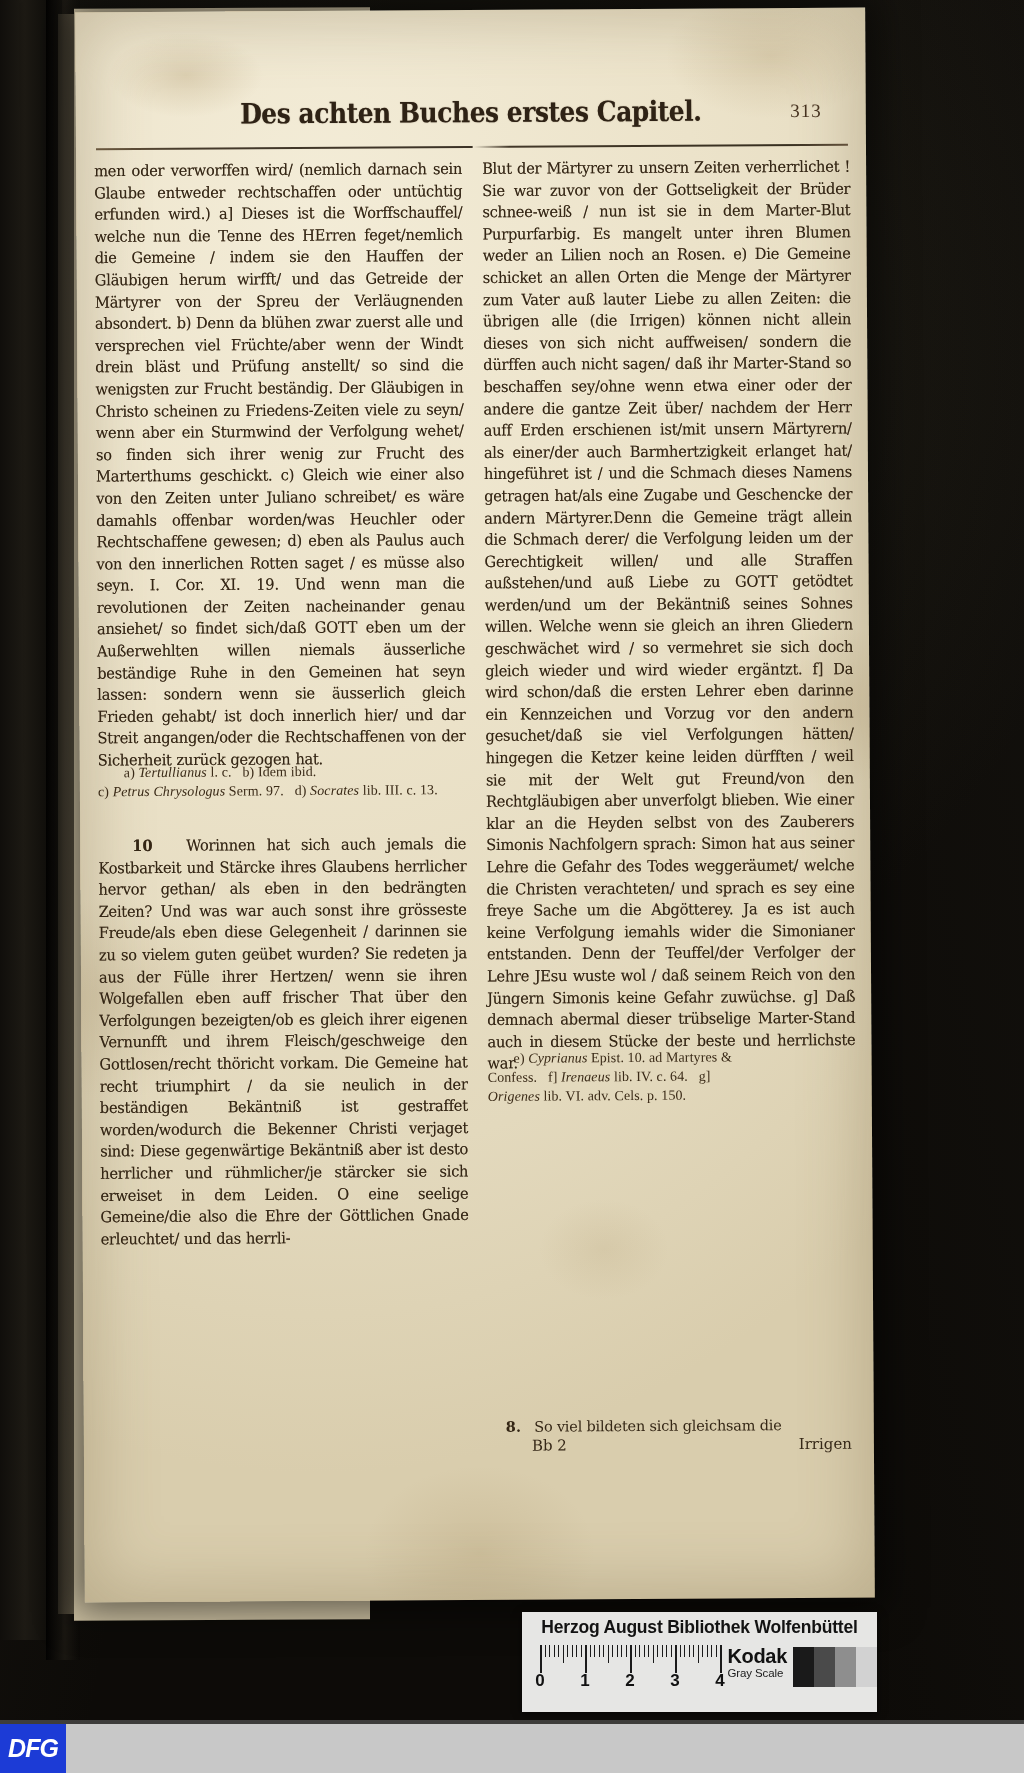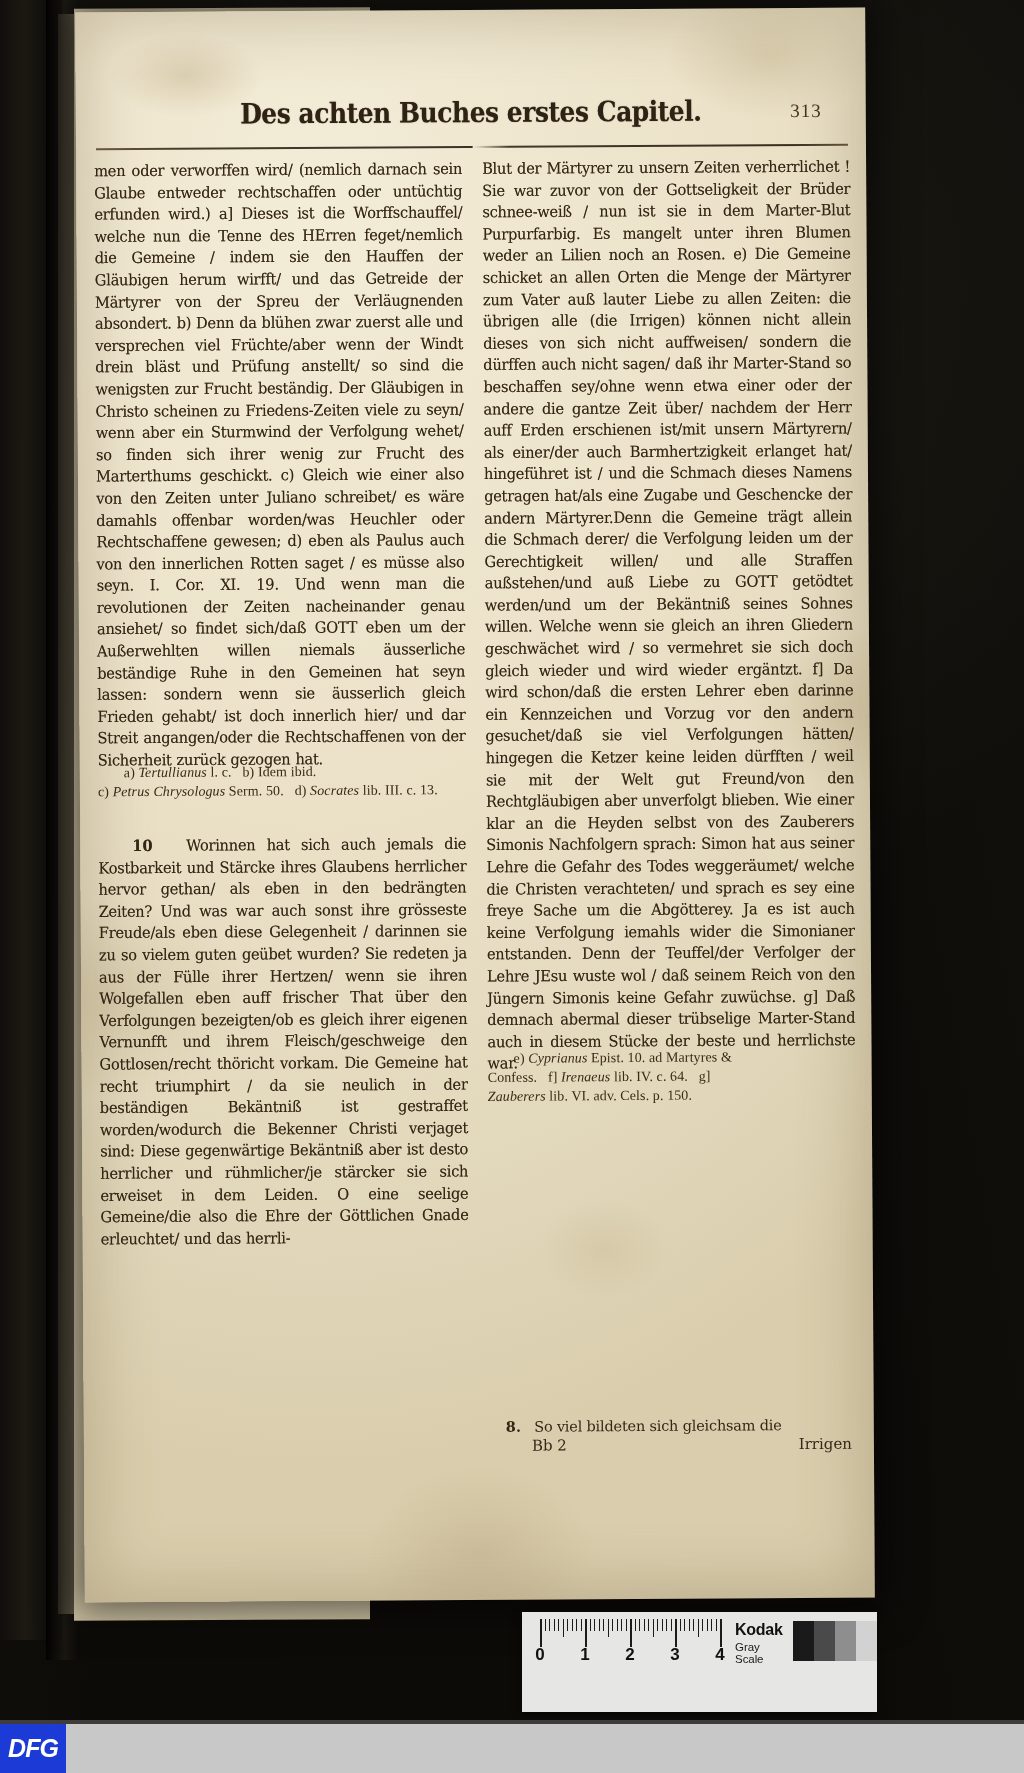--- a/index.html
+++ b/index.html
@@ -263,21 +263,21 @@
     top: 0;
     transform: translateX(-50%);
   }
   .kodak-brand {
     margin-left: 10px;
     padding-top: 4px;
   }
   .kodak-word {
     font-family: "Liberation Sans", sans-serif;
     font-weight: 700;
-    font-size: 16px;
+    font-size: 20px;
     color: #111;
     letter-spacing: -0.3px;
     line-height: 22px;
   }
   .kodak-sub {
     font-family: "Liberation Sans", sans-serif;
     font-size: 11.5px;
     color: #1a1a1a;
     letter-spacing: -0.1px;
   }
@@ -351,21 +351,21 @@
       <div class="col left">
         <div class="fraktur para">men oder verworffen wird/ (nemlich darnach sein Glaube entweder rechtschaffen oder untüchtig erfunden wird.) a] Dieses ist die Worffschauffel/ welche nun die Tenne des HErren feget/nemlich die Gemeine / indem sie den Hauffen der Gläubigen herum wirfft/ und das Getreide der Märtyrer von der Spreu der Verläugnenden absondert.  b) Denn da blühen zwar zuerst alle und versprechen viel Früchte/aber wenn der Windt drein bläst und Prüfung anstellt/ so sind die wenigsten zur Frucht beständig.  Der Gläubigen in Christo scheinen zu Friedens-Zeiten viele zu seyn/ wenn aber ein Sturmwind der Verfolgung wehet/ so finden sich ihrer wenig zur Frucht des Marterthums geschickt.  c)  Gleich wie einer also von den Zeiten unter Juliano schreibet/ es wäre damahls offenbar worden/was Heuchler oder Rechtschaffene gewesen;  d) eben als Paulus auch von den innerlichen Rotten saget / es müsse also seyn. I. Cor. XI. 19.  Und wenn man die revolutionen der Zeiten nacheinander genau ansiehet/ so findet sich/daß GOTT eben um der Außerwehlten willen niemals äusserliche beständige Ruhe in den Gemeinen hat seyn lassen: sondern wenn sie äusserlich gleich Frieden gehabt/ ist doch innerlich hier/ und dar Streit angangen/oder die Rechtschaffenen von der Sicherheit zurück gezogen hat.</div>
 
         <div class="gap-md"></div>
 
         <div class="notes">
           <span class="note-indent"></span><span>a)</span>
           <i>Tertullianus</i><span> l. c.</span>
           &nbsp;&nbsp;<span>b)</span><span> Idem ibid.</span><br>
           <span>c)</span>
-          <i>Petrus Chrysologus</i><span> Serm. 50.</span>
+          <i>Petrus Chrysologus</i><span> Serm. 97.</span>
           &nbsp;&nbsp;<span>d)</span>
           <i>Socrates</i><span> lib. III. c. 13.</span>
         </div>
 
         <div class="gap-lg"></div>
 
         <div class="fraktur para indent-block">
           <span class="sec-num">10</span>&nbsp;&nbsp;&nbsp;<span>Worinnen hat sich auch jemals die Kostbarkeit und Stärcke ihres Glaubens herrlicher hervor gethan/ als eben in den bedrängten Zeiten? Und was war auch sonst ihre grösseste Freude/als eben diese Gelegenheit / darinnen sie zu so vielem guten geübet wurden? Sie redeten ja aus der Fülle ihrer Hertzen/ wenn sie ihren Wolgefallen eben auff frischer That über den Verfolgungen bezeigten/ob es gleich ihrer eigenen Vernunfft und ihrem Fleisch/geschweige den Gottlosen/recht thöricht vorkam.  Die Gemeine hat recht triumphirt / da sie neulich in der beständigen Bekäntniß ist gestraffet worden/wodurch die Bekenner Christi verjaget sind: Diese gegenwärtige Bekäntniß aber ist desto herrlicher und rühmlicher/je stärcker sie sich erweiset in dem Leiden.  O eine seelige Gemeine/die also die Ehre der Göttlichen Gnade erleuchtet/ und das herrli-</span>
         </div>
       </div>
@@ -375,39 +375,40 @@
 
         <div class="gap-md"></div>
 
         <div class="notes">
           <span class="note-indent"></span><span>e)</span>
           <i>Cyprianus</i><span> Epist. 10. ad Martyres &amp;</span><br>
           <span>Confess.</span>
           &nbsp;&nbsp;<span>f]</span>
           <i>Irenaeus</i><span> lib. IV. c. 64.</span>
           &nbsp;&nbsp;<span>g]</span><br>
-          <i>Zauberers</i><span> lib. VI. adv. Cels. p. 150.</span>
+          <i>Origenes</i><span> lib. VI. adv. Cels. p. 150.</span>
         </div>
       </div>
     </div>
 
     <div class="sig-row">
       <div class="sig-line1">
         <span class="sec-num">8.</span>&nbsp;&nbsp;&nbsp;<span>So viel bildeten sich gleichsam die</span>
       </div>
       <div class="sig-line2">
         <span>Bb 2</span>
         <span>Irrigen</span>
       </div>
     </div>
 
   </div>
 </div>
 
 <div class="target-card">
+  <div class="target-title">Herzog August Bibliothek Wolfenbüttel</div>
   <div class="target-body">
     <div class="ruler">
       <div class="ruler-ticks" id="ruler-ticks">
           <div class="tick major" style="left: 8px;"></div>
           <div class="tick" style="left: 12.5px; height: 12px;"></div>
           <div class="tick" style="left: 17px; height: 12px;"></div>
           <div class="tick" style="left: 21.5px; height: 12px;"></div>
           <div class="tick" style="left: 26px; height: 12px;"></div>
           <div class="tick" style="left: 30.5px; height: 18px;"></div>
           <div class="tick" style="left: 35px; height: 12px;"></div>

